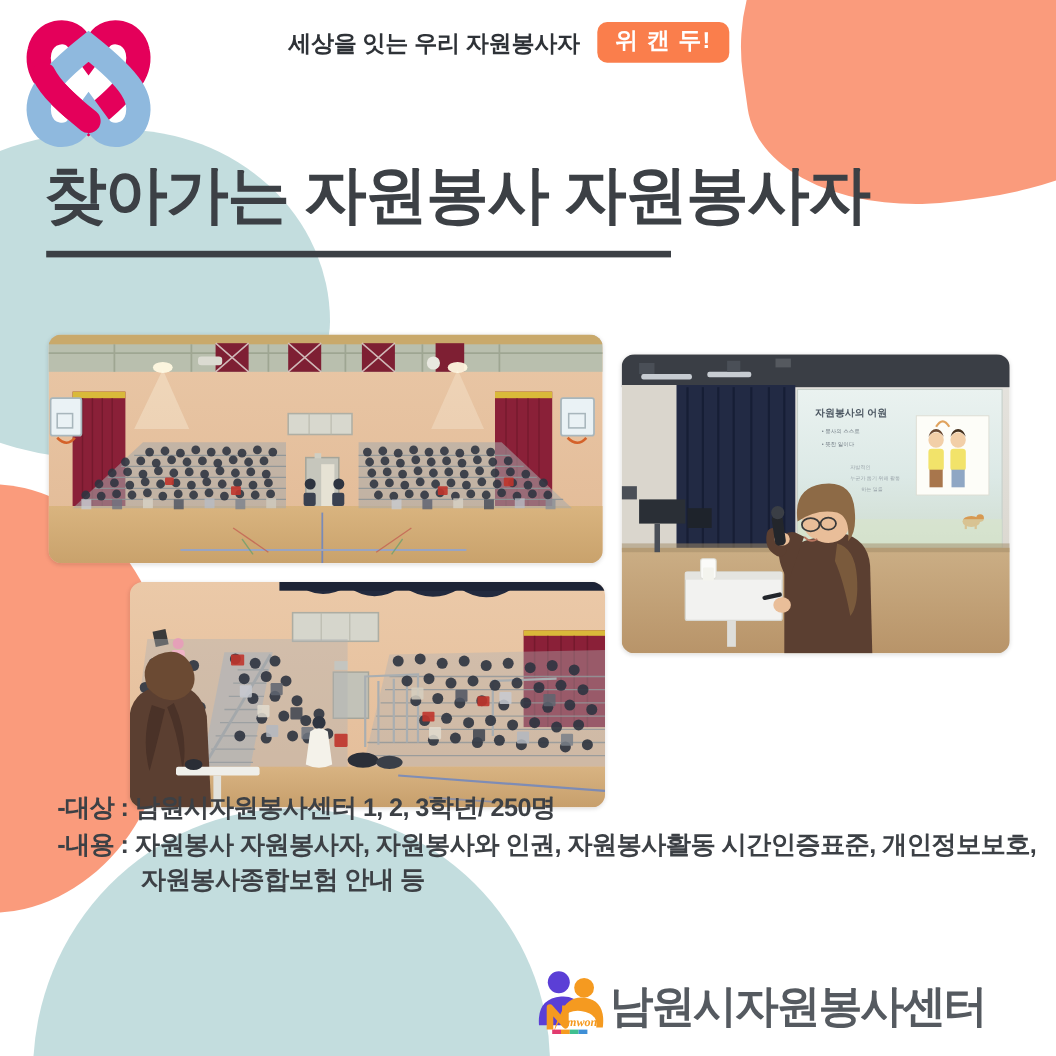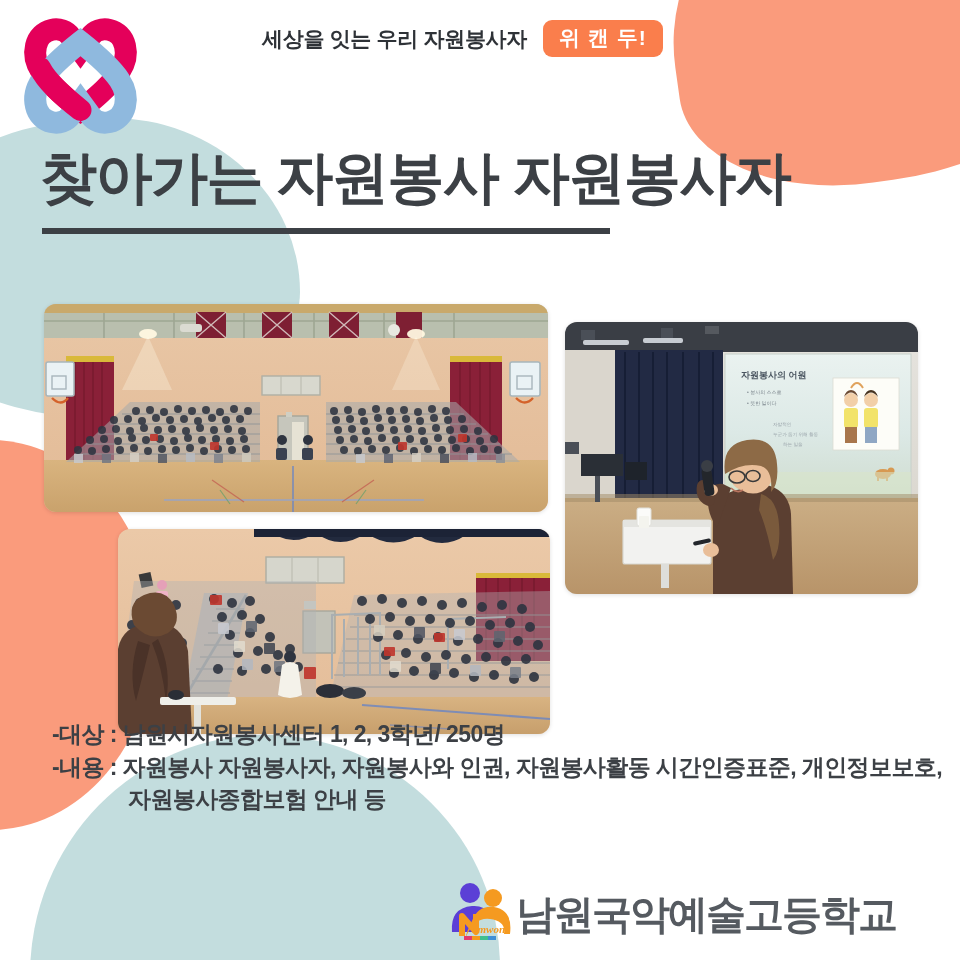--- a/index.html
+++ b/index.html
@@ -776,16 +776,16 @@
         <path d="M14 56 L14 36 L28 52 L28 34" fill="none" stroke="#F59A20" stroke-width="6" stroke-linejoin="round"></path>
         <text x="24" y="53" font-family="'Liberation Serif', serif" font-size="11" font-style="italic" font-weight="bold" fill="#F59A20">amwon</text>
         <g>
           <rect x="16" y="56" width="8" height="4" fill="#E23B6E"></rect>
           <rect x="24" y="56" width="8" height="4" fill="#F59A20"></rect>
           <rect x="32" y="56" width="8" height="4" fill="#3FBF8F"></rect>
           <rect x="40" y="56" width="8" height="4" fill="#3F8FD6"></rect>
         </g>
       </svg>
     </div>
-    <div id="footer-name">남원국악예술고등학교</div>
+    <div id="footer-name">남원시자원봉사센터</div>
   </div>
 
 </div>
 
 </body></html>

